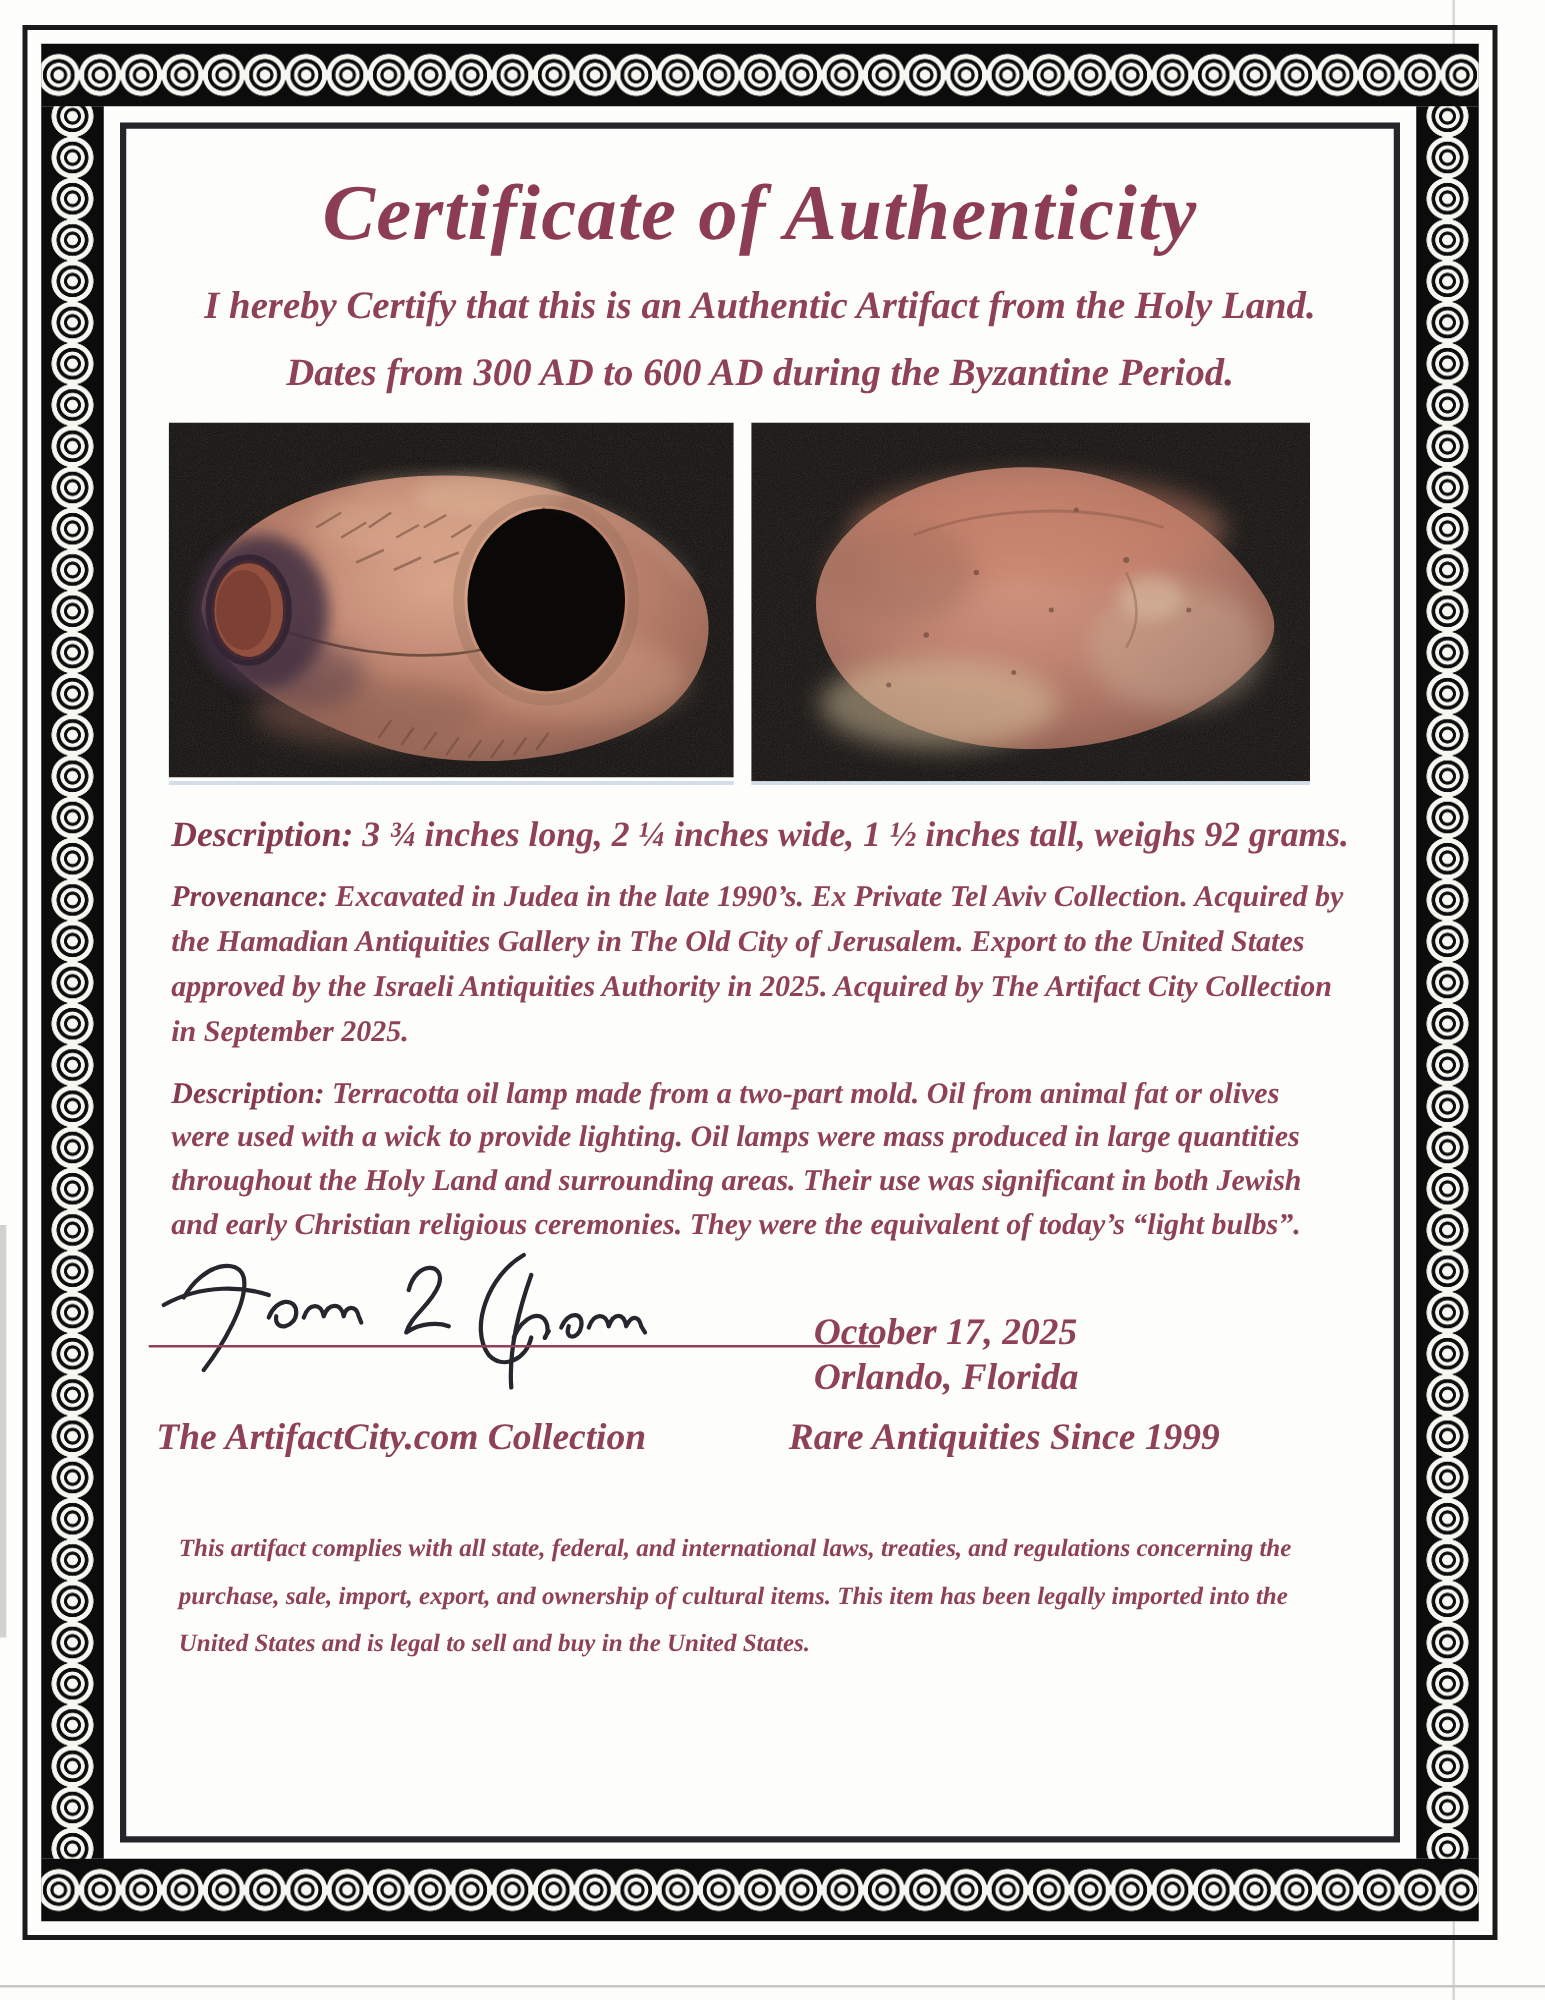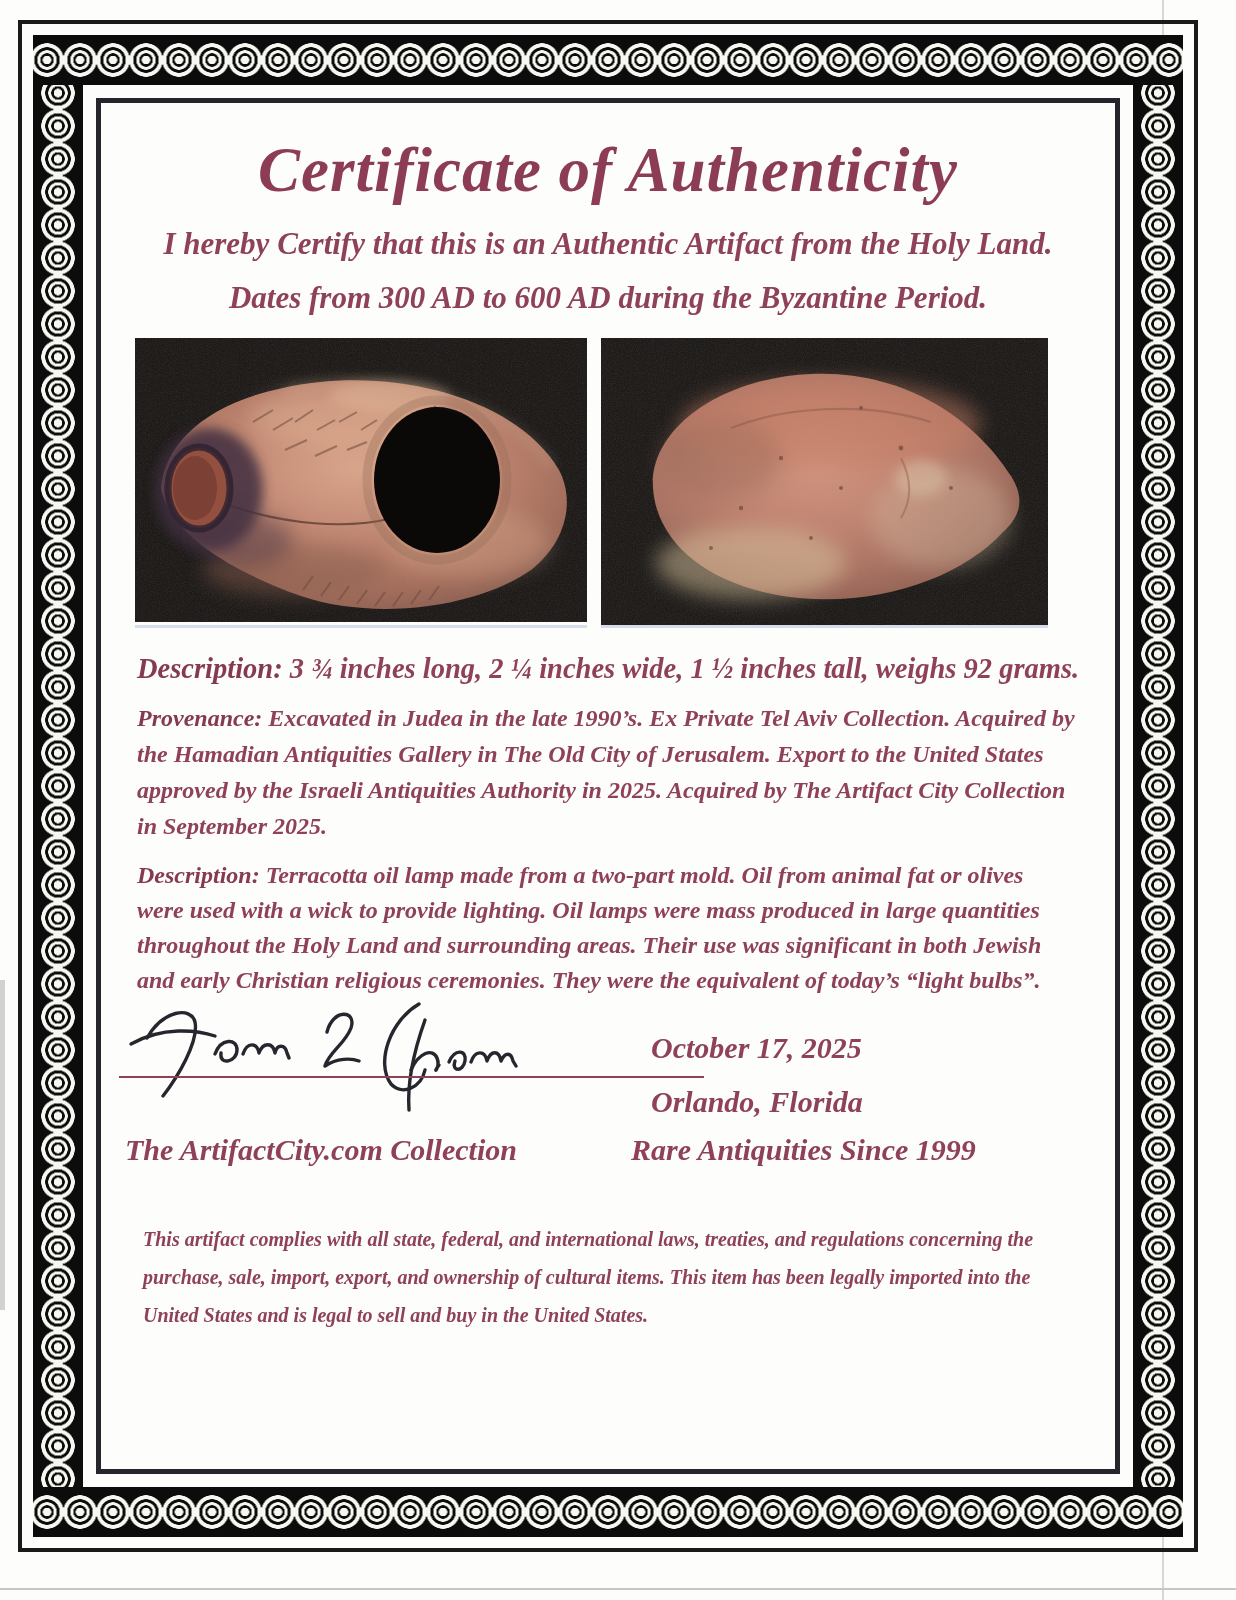--- a/index.html
+++ b/index.html
@@ -42,21 +42,21 @@
   .photo{line-height:0;box-shadow:0 3px 0 rgba(120,150,190,.30);}
   p.para{font-size:24px;line-height:36px;margin:13px 24px 0 20px;}
   p.para .lbl{color:#853a50;}
   p.dimensions{margin-top:26px;white-space:nowrap;font-size:28.5px;}
   p.description{line-height:35px;margin-top:14px;}
   
   .sig-block{position:relative;height:170px;margin:0 0 0 14px;}
   .sig-scrawl{position:absolute;left:-12px;top:-8px;}
   .sig-line{position:absolute;left:-12px;top:78px;width:585px;border-top:2.5px solid #8e4158;}
   .sig-text{position:absolute;font-size:30px;line-height:36px;white-space:nowrap;}
-  .sig-date{left:520px;top:32px;}
+  .sig-date{left:520px;top:50px;}
   .sig-signer{left:-6px;top:86px;}
   .sig-location{left:520px;top:86px;}
   .sig-collection{left:-6px;top:134px;}
   .sig-tagline{left:500px;top:134px;}
   p.legal{font-size:20px;line-height:38px;margin:52px 14px 0 26px;}
 </style>
 </head>
 <body>
 
 <div class="page">

